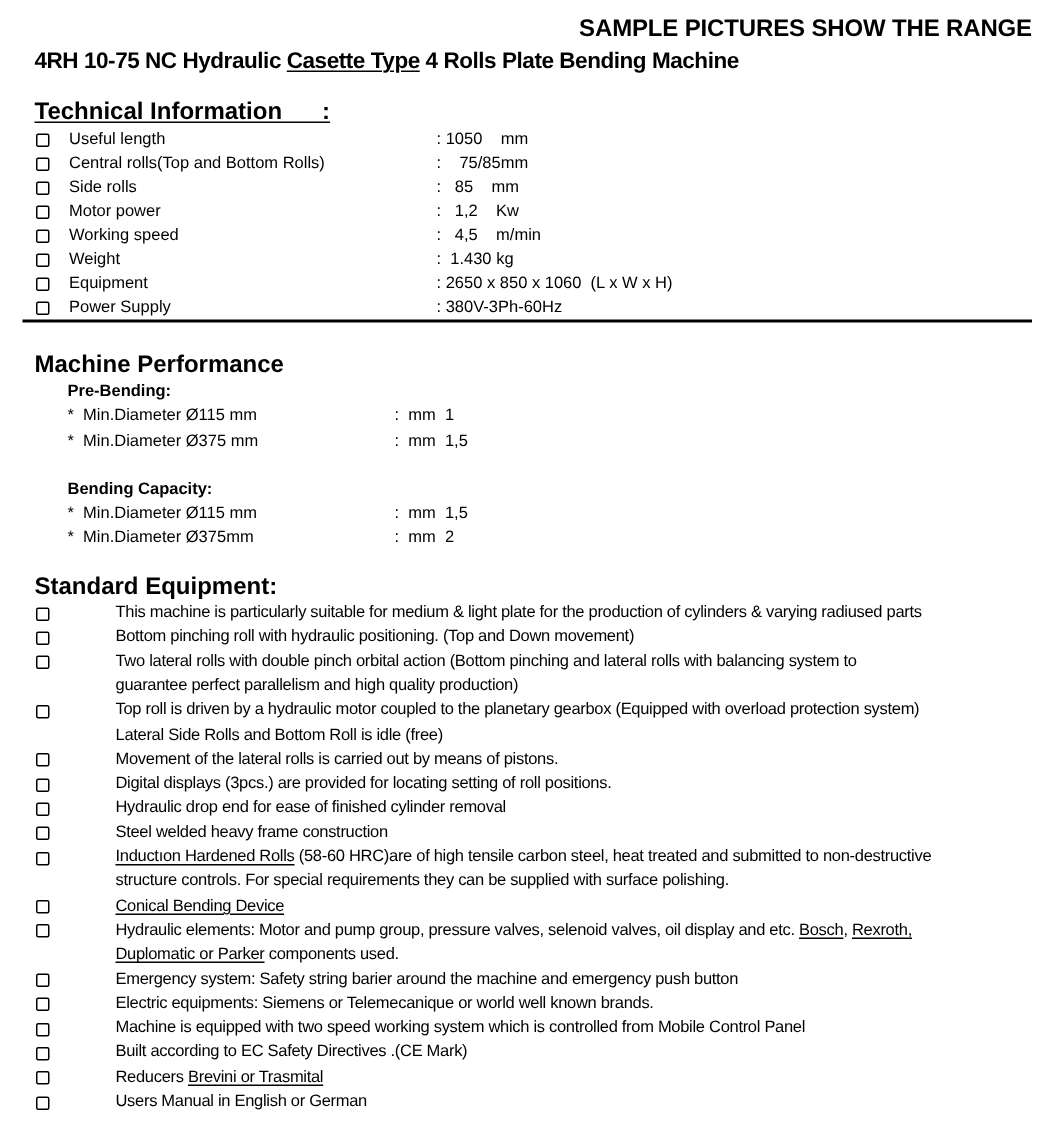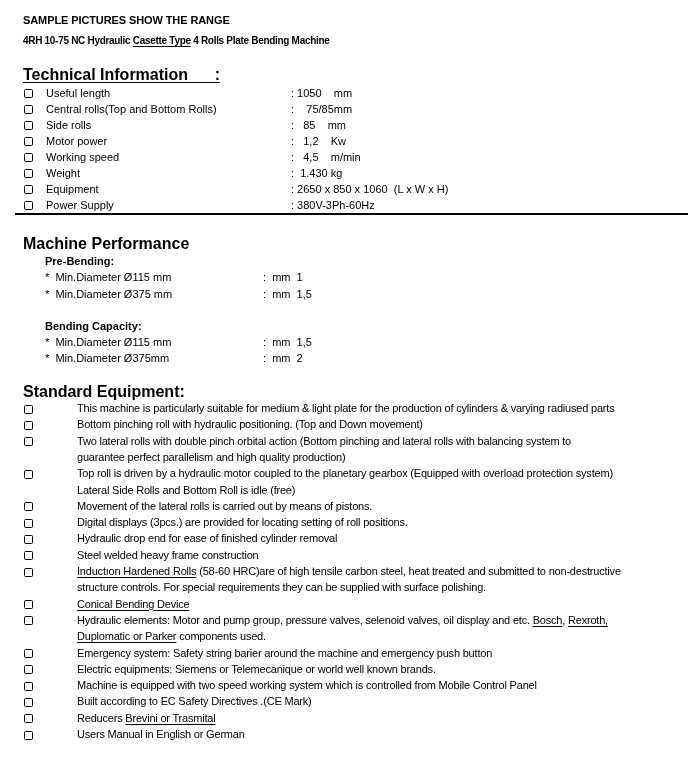--- a/index.html
+++ b/index.html
@@ -2,22 +2,22 @@
 <html><head>
 <meta charset="utf-8">
 <style>
   html,body{margin:0;padding:0;}
   body{
     width:698px;height:763px;background:#ffffff;color:#000;
     font-family:"Liberation Sans",sans-serif;font-size:11px;
     overflow:hidden;
   }
   .doc{padding:13px 10px 0 23px;}
-  .kicker{font-weight:bold;font-size:11px;line-height:14px;letter-spacing:-0.1px;}
-  .title{margin:4px 0 0 0;font-weight:bold;font-size:10px;line-height:19px;letter-spacing:-0.3px;}
+  .kicker{font-weight:bold;font-size:16px;line-height:14px;letter-spacing:-0.1px;text-align:right;}
+  .title{margin:4px 0 0 0;font-weight:bold;font-size:15px;line-height:19px;letter-spacing:-0.3px;}
   .u{text-decoration:underline;text-underline-offset:2px;text-decoration-thickness:1px;}
   .sec-heading{font-weight:bold;font-size:16px;line-height:14px;}
   .tech-heading{margin-top:18px;white-space:pre;}
   .tech-list{margin-top:3px;}
   .spec-row{display:flex;line-height:16.0px;}
   .bullet{
     flex:0 0 auto;width:7px;height:7px;border:1.2px solid #000;
     border-radius:1.5px;margin:4px 13px 0 1px;background:#fff;
   }
   .spec-label{width:245px;white-space:pre;}

